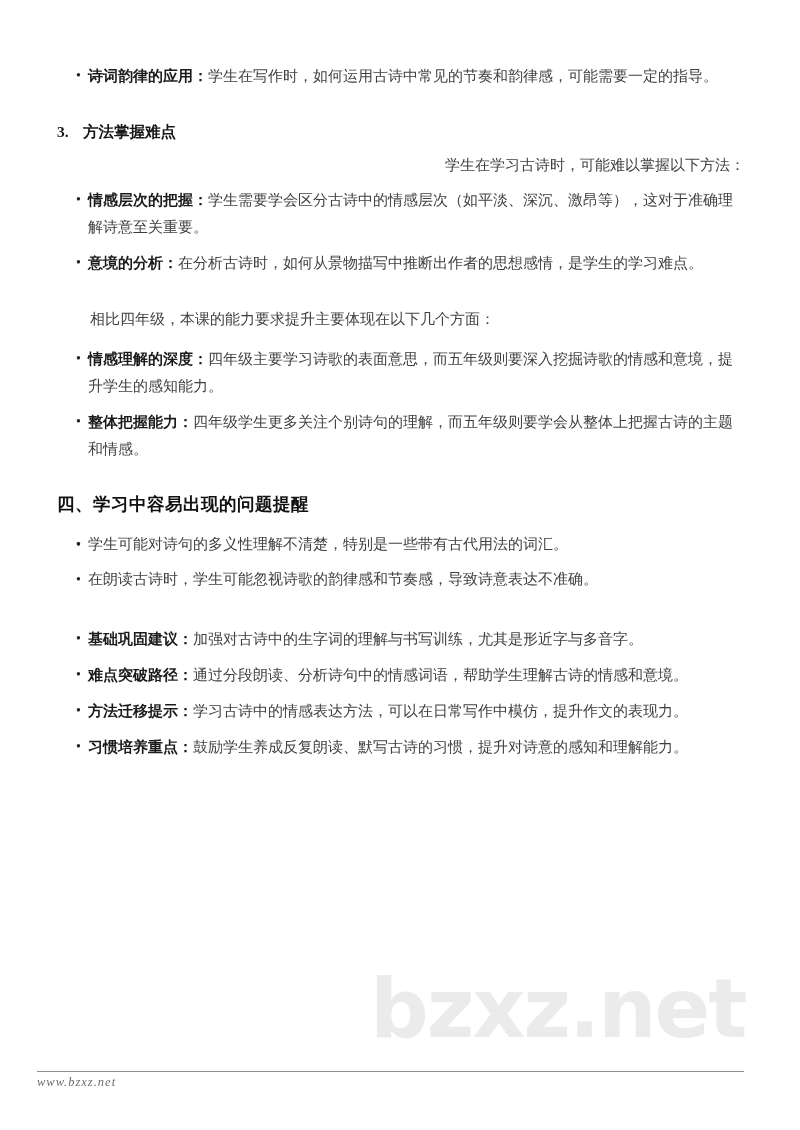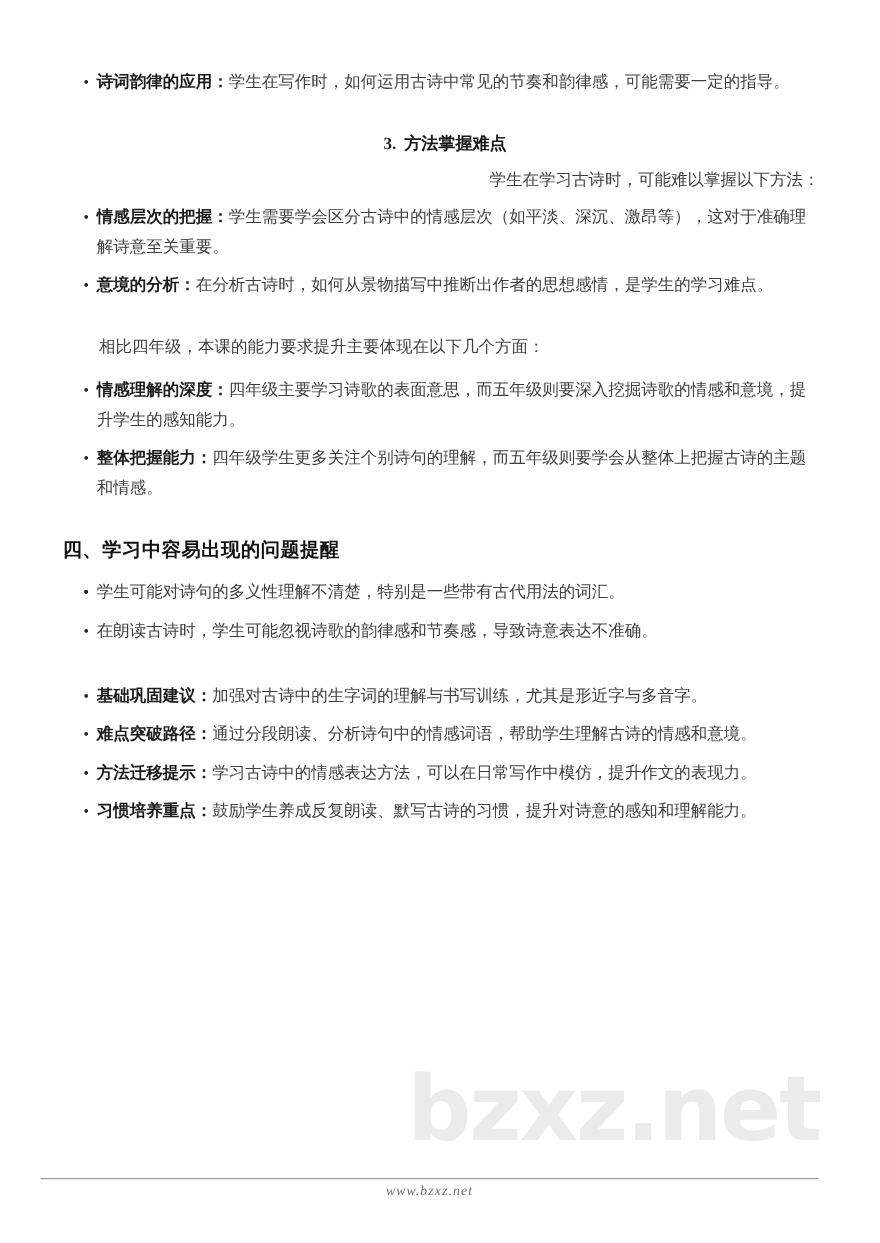--- a/index.html
+++ b/index.html
@@ -30,37 +30,36 @@
   .bullet .dot {
     position: absolute;
     left: 19px;
     top: 0;
     font-size: 14px;
     color: #222;
   }
   .bullet .lead {
     font-weight: bold;
     color: #1b1b1b;
-    font-family: Liberation Mono, monospace;
+    font-family: Liberation Sans, sans-serif;
   }
   .indent-p {
     padding-left: 33px;
     font-size: 15px;
     line-height: 25px;
     color: #3f3f3f;
   }
   
   .num-heading {
     margin-top: 31px;
     font-family: "Liberation Sans", sans-serif;
     font-weight: bold;
     font-size: 15.5px;
     line-height: 22px;
     color: #171717;
-    text-align: center;
   }
   .num-heading .num {
     display: inline-block;
     width: 26px;
     font-family: "Liberation Serif", serif;
     font-weight: bold;
   }
   
   .sec-heading {
     font-family: "Liberation Sans", sans-serif;
@@ -96,21 +95,21 @@
     user-select: none;
     white-space: nowrap;
   }
   
   .footer {
     position: absolute;
     left: 37px;
     right: 56px;
     top: 1071px;
     border-top: 1px solid #8f8f8f;
-    text-align: center;
+    text-align: left;
   }
   .footer-url {
     display: inline-block;
     margin-top: 3px;
     font-family: "Liberation Serif", serif;
     font-style: italic;
     font-size: 12.5px;
     color: #6e6e6e;
     letter-spacing: 1px;
   }

